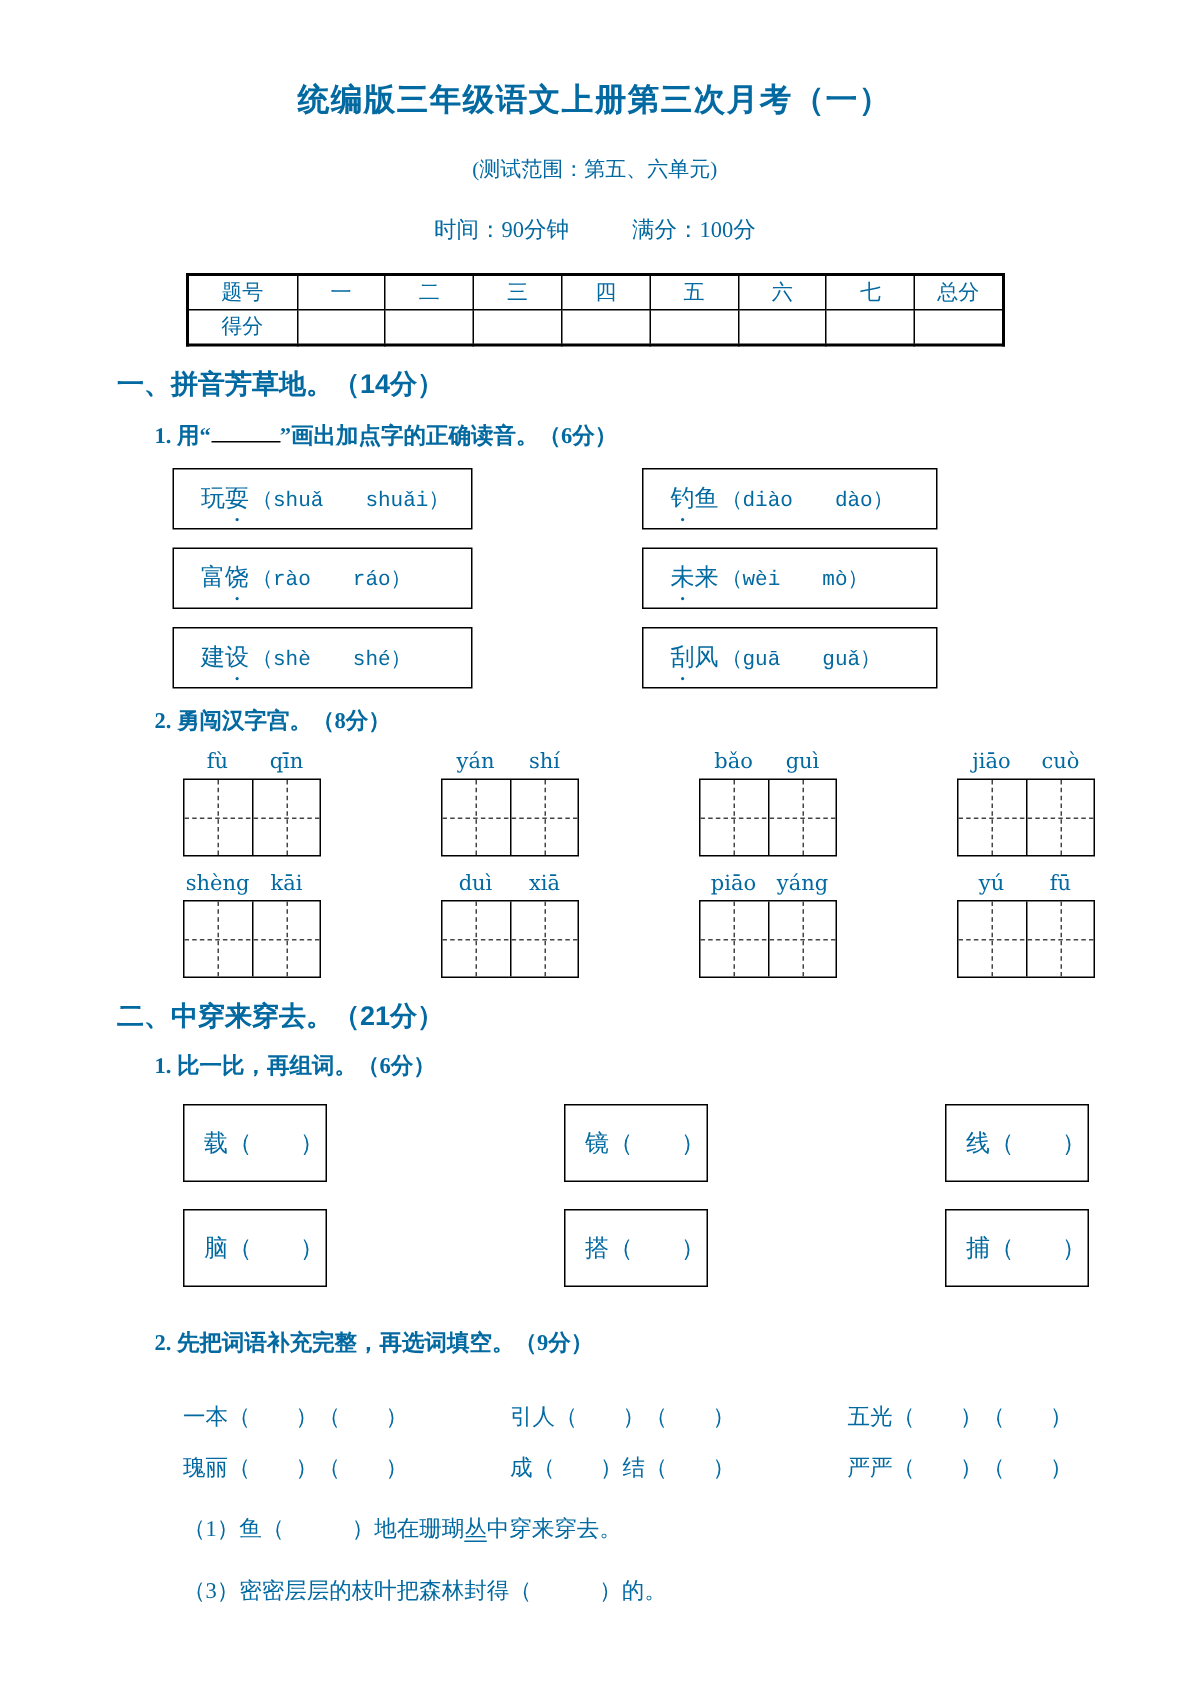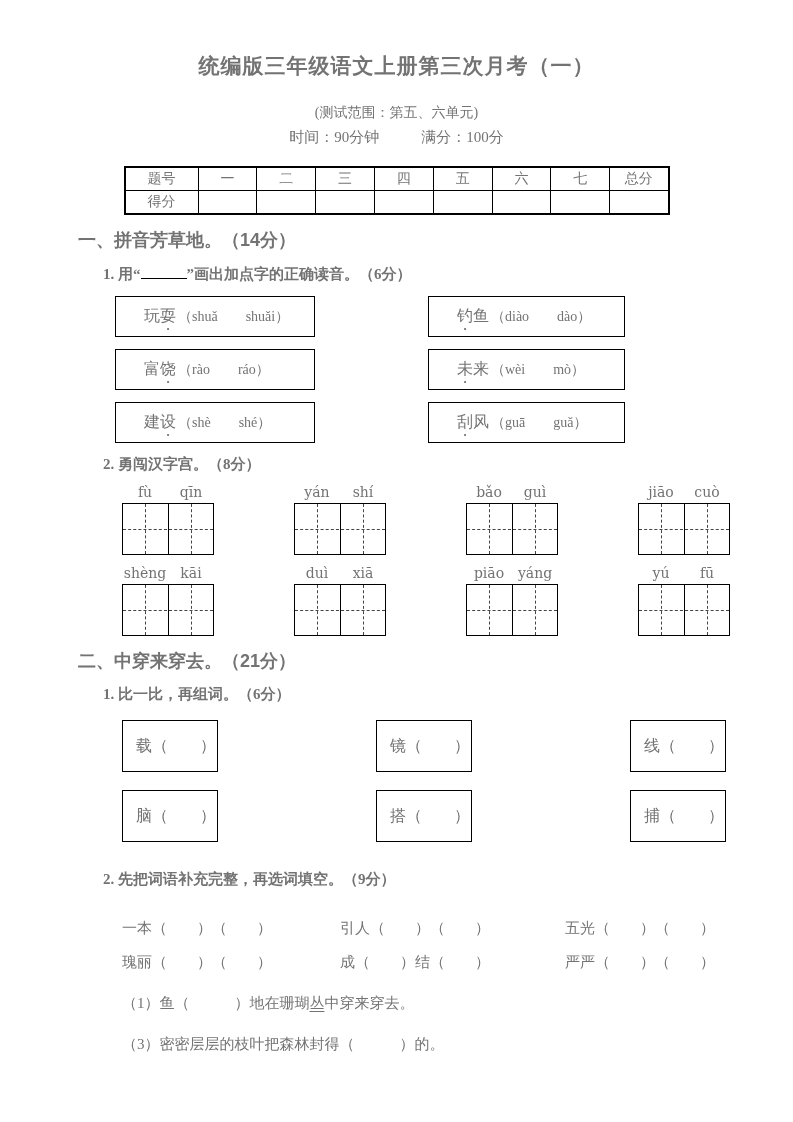--- a/index.html
+++ b/index.html
@@ -1,39 +1,39 @@
 <!DOCTYPE html>
 <html><head>
 <meta charset="utf-8">
 <style>
   html,body{margin:0;padding:0;background:#fff;}
   .page{
-    position:relative;width:793px;height:1122px;background:#ffffff;color:#737373;
+    position:relative;width:793px;height:1122px;background:#ffffff;color:#0369a1;
     font-family:"Liberation Serif","DejaVu Serif",serif;font-size:15px;overflow:hidden;
   }
   
   .title{padding-top:52px;text-align:center;font-size:21px;font-weight:bold;
          font-family:"Liberation Sans","DejaVu Sans",sans-serif;letter-spacing:1px;}
   .scope{margin-top:24px;text-align:center;font-size:14px;}
-  .timeline{margin-top:6px;text-align:center;font-size:15px;}
+  .timeline{margin-top:22px;text-align:center;font-size:15px;}
   .timeline .tl-gap{display:inline-block;width:42px;}
   
   table.score-table{margin:19px auto 0 auto;border-collapse:collapse;table-layout:fixed;width:546px;}
   table.score-table td{border:1px solid #000;height:22px;text-align:center;font-size:14px;padding:0;}
   table.score-table{border:2px solid #000;}
   table.score-table td.lab{width:72px;}
   
   .sec-h{margin:13px 0 0 78px;font-size:18px;font-weight:bold;
          font-family:Liberation Sans, sans-serif;}
   .q-h{margin:12px 0 0 103px;font-size:15px;font-weight:bold;}
   .blank{display:inline-block;width:46px;height:14px;border-bottom:1px solid #000;vertical-align:baseline;}
   
   .pbox-grid{margin:12px 0 0 115px;display:grid;grid-template-columns:200px 197px;column-gap:113px;row-gap:12px;}
-  .pbox{border:1.5px solid #000;height:41px;display:flex;align-items:center;padding-left:28px;box-sizing:border-box;font-size:16px;}
-  .pbox .pinyin{font-family:Liberation Serif, serif;font-size:14px;margin-left:2px;}
+  .pbox{border:1.5px solid #000;height:41px;display:flex;align-items:center;padding-left:18px;box-sizing:border-box;font-size:16px;}
+  .pbox .pinyin{font-family:Liberation Mono, monospace;font-size:14px;margin-left:2px;}
   .dotted{position:relative;}
   .dotted::after{content:"•";position:absolute;left:50%;bottom:-10px;transform:translateX(-50%);font-size:9px;}
   .ul{text-decoration:underline;text-underline-offset:3px;}
   
   .hz-row{margin:10px 0 0 122px;display:flex;gap:80px;}
   .tian{width:92px;}
   .plabels{display:flex;height:19px;font-family:"DejaVu Serif",serif;font-size:14px;}
   .plabels span{flex:1;text-align:center;}
   .gridbox{width:92px;height:52px;border:1.5px solid #000;box-sizing:border-box;position:relative;display:flex;}
   .gridbox .cell{flex:1;position:relative;}

